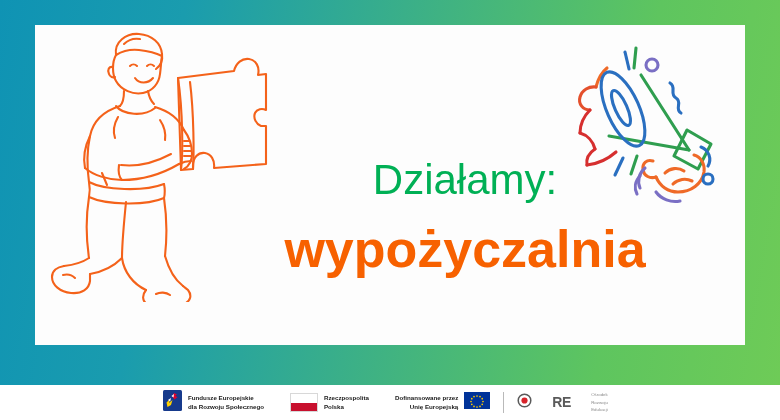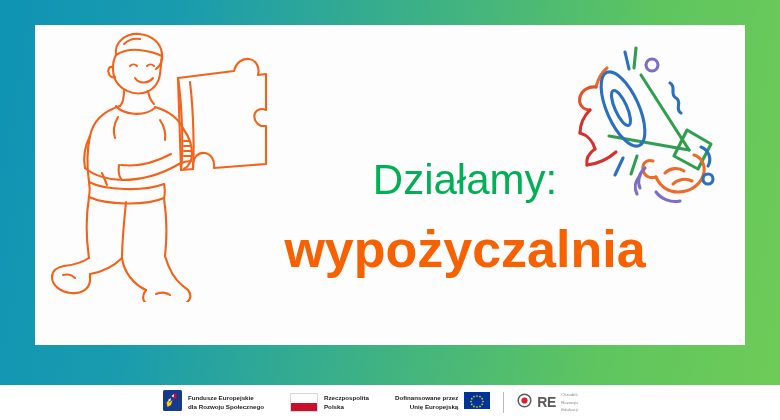--- a/index.html
+++ b/index.html
@@ -120,21 +120,21 @@
   }
   .divider {
     width: 1px;
     height: 21px;
     background: #b9b9b9;
     margin: 0 13px;
   }
   .ore-block {
     display: flex;
     align-items: center;
-    gap: 5px;
+    gap: 20px;
     justify-content: space-between;
   }
   .ore-sub {
     font-size: 4.4px;
     line-height: 1.75;
     color: #8c8c8c;
     font-weight: 400;
     white-space: nowrap;
   }
 </style>

